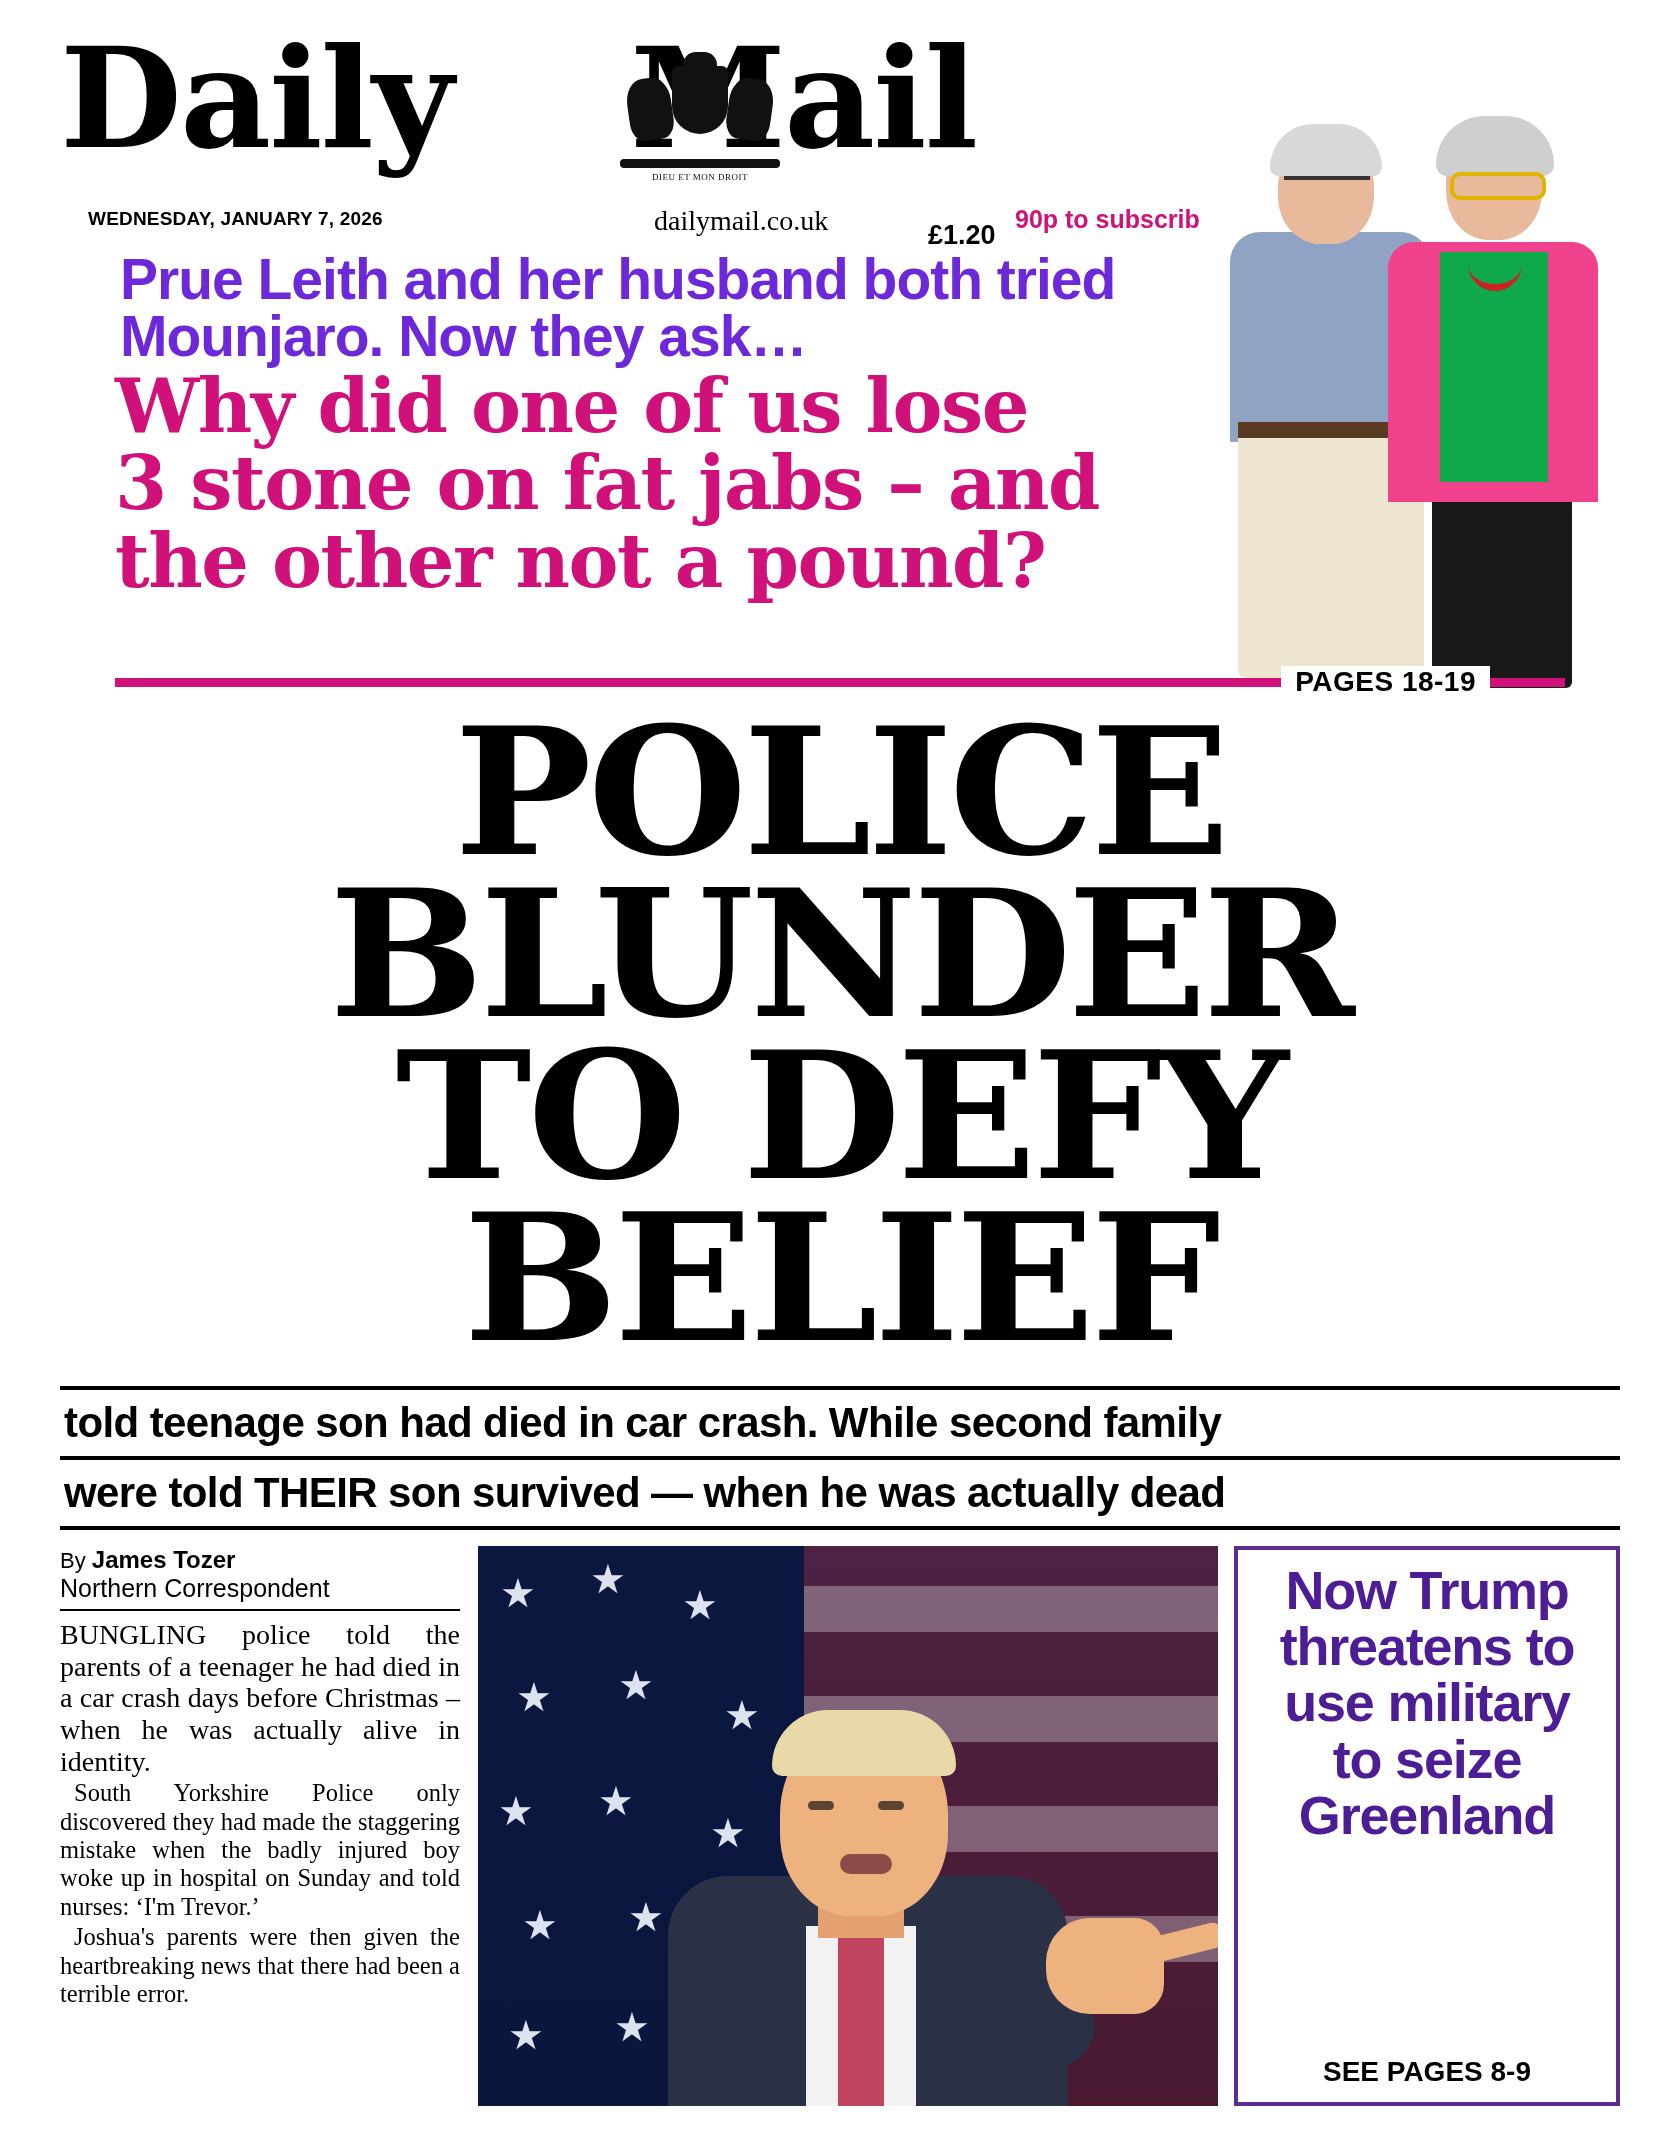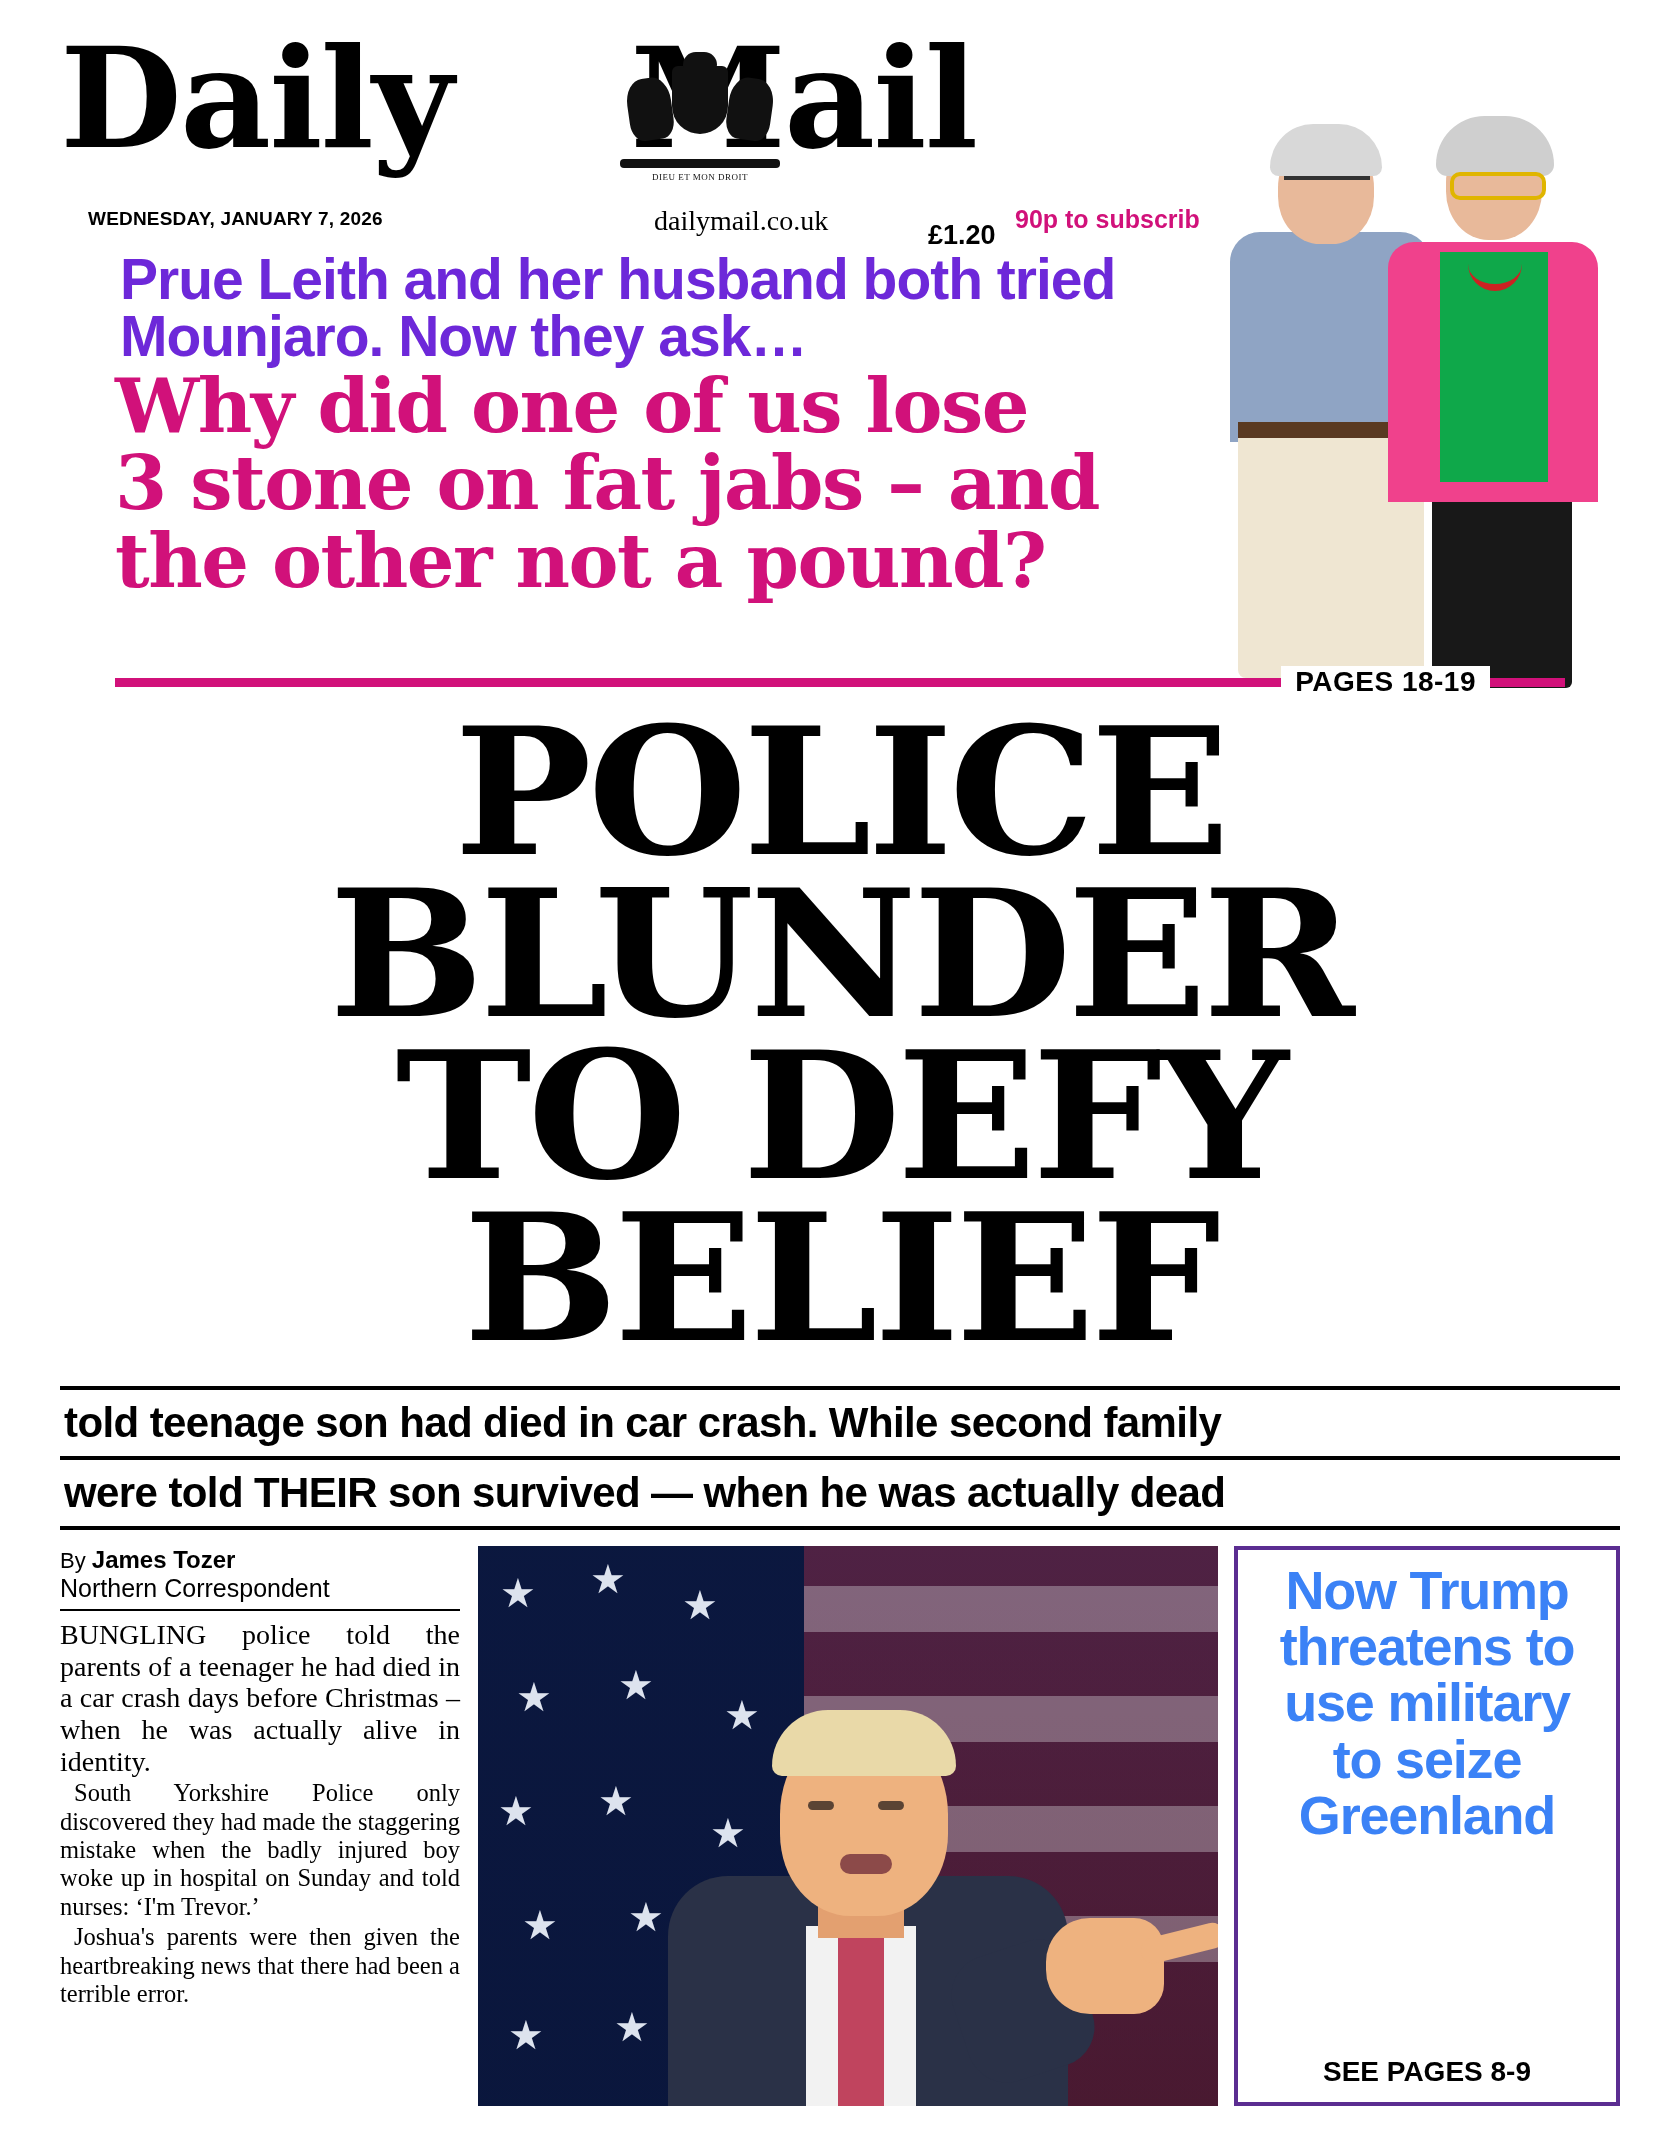--- a/index.html
+++ b/index.html
@@ -382,21 +382,21 @@
     display: flex;
     flex-direction: column;
     justify-content: space-between;
     text-align: center;
   }
   .promo-head {
     font-family:"Liberation Sans", sans-serif;
     font-weight: 700;
     font-size: 54px;
     line-height: 1.04;
-    color: #3b82f6;
+    color: #4c1d95;
     letter-spacing: -1.2px;
   }
   .promo-pages {
     font-family:"Liberation Sans", sans-serif;
     font-weight: 700;
     font-size: 28px;
     color: #000;
     padding-bottom: 4px;
   }
 </style>

